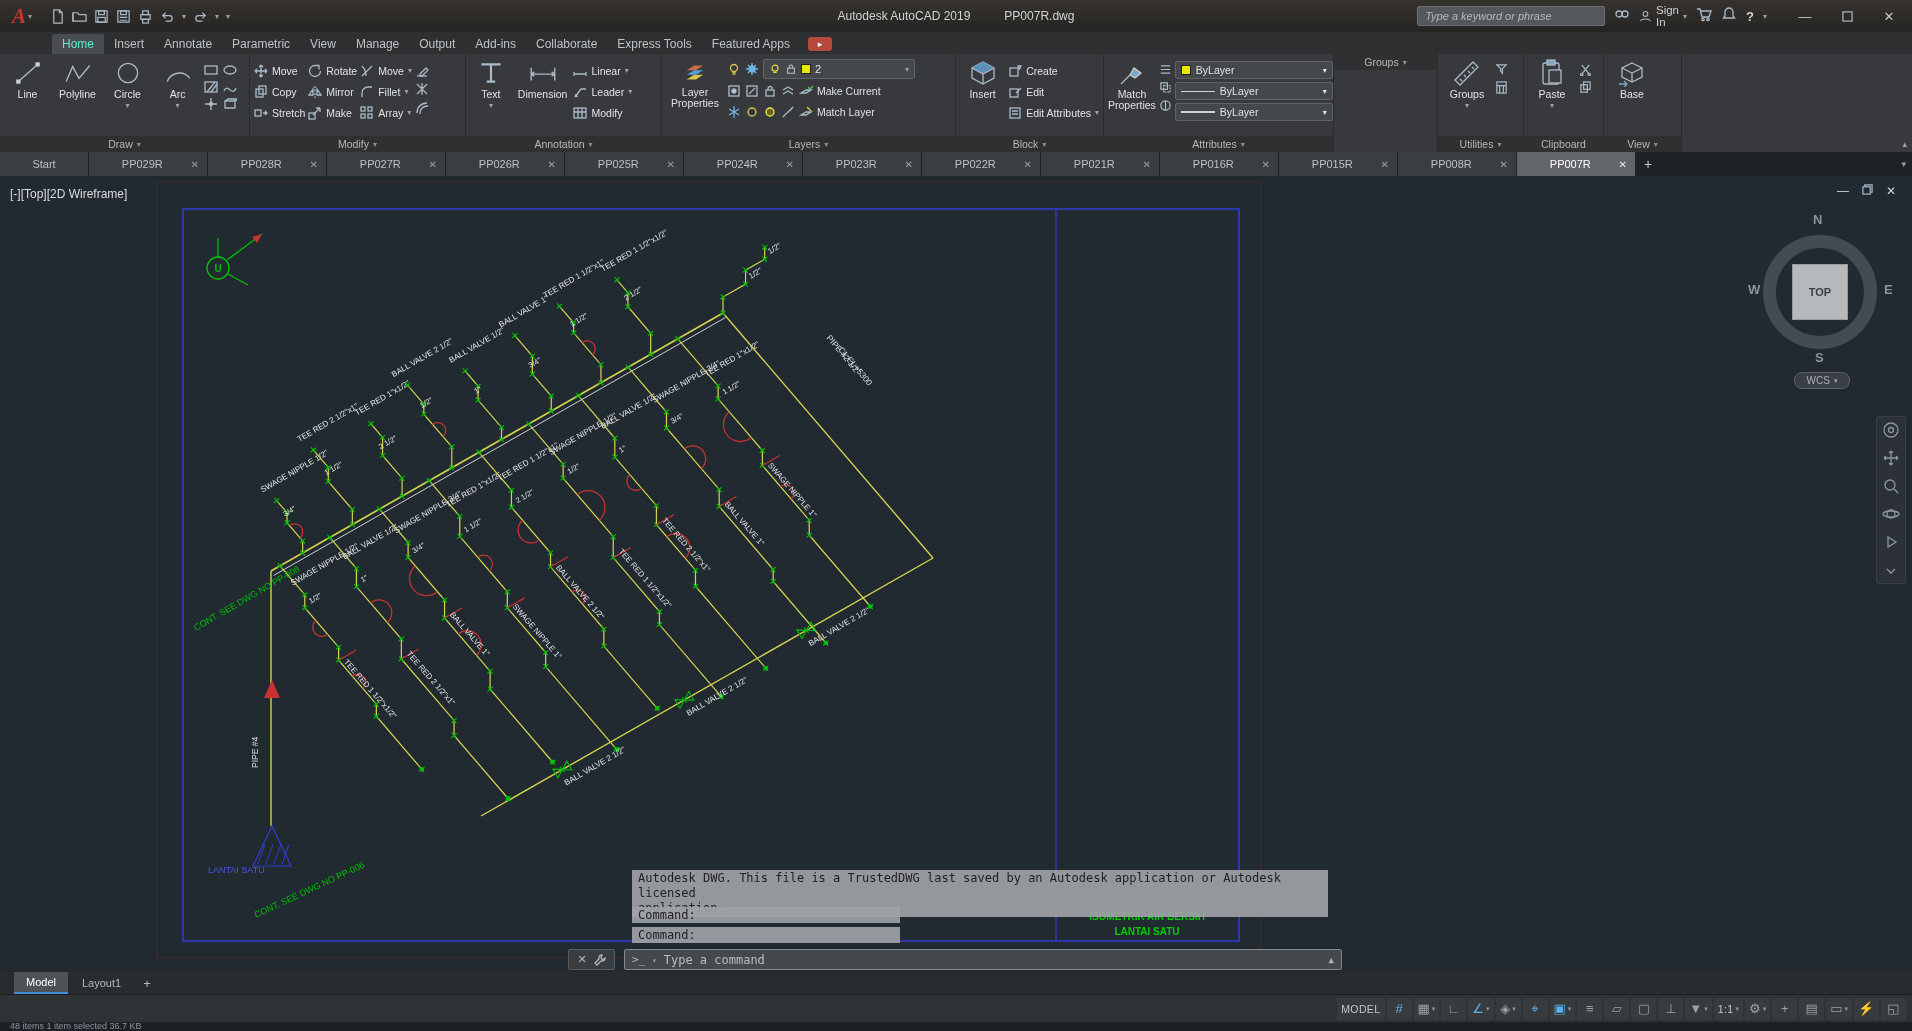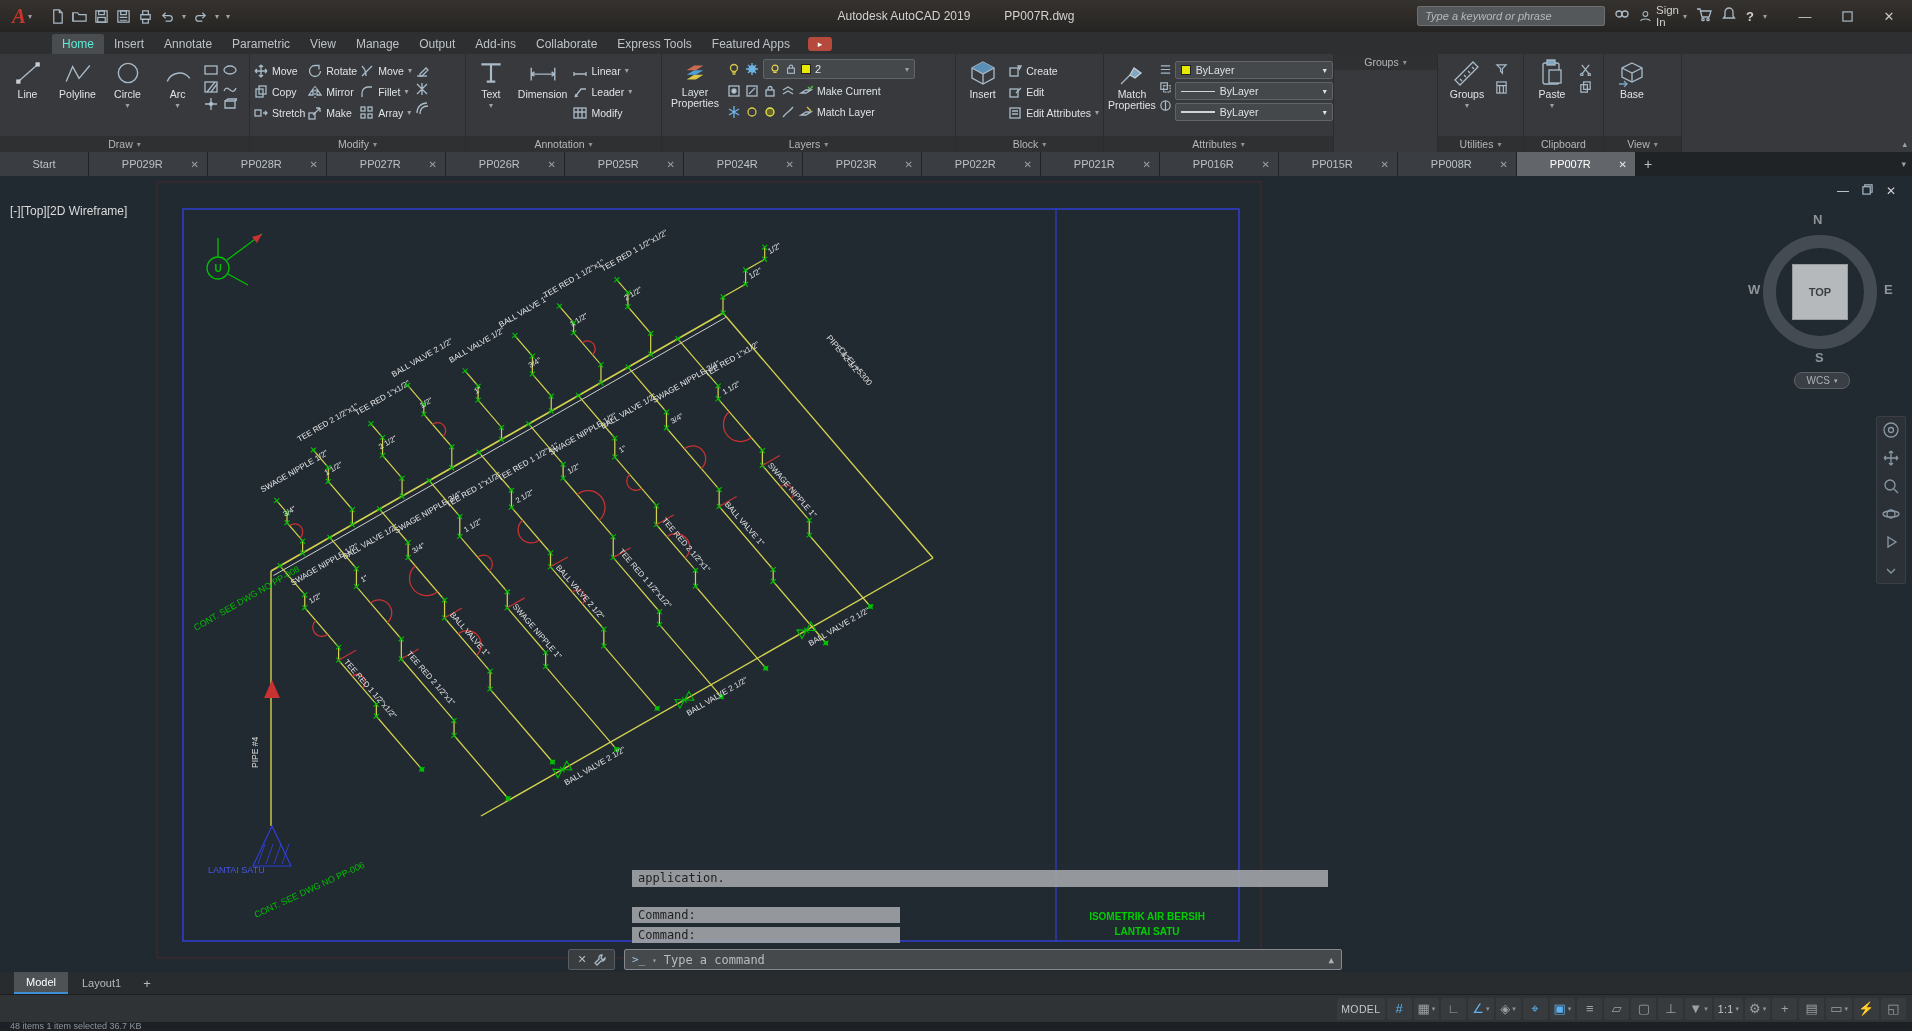--- a/index.html
+++ b/index.html
@@ -72,21 +72,21 @@
   .ftab.start{width:88px}
   .ftab.active{background:#62666b;color:#fff}
   .ftab.active .x{color:#e8e8e8}
   .fadd{width:24px;display:flex;align-items:center;justify-content:center;color:#c0c4c8;font-size:14px;cursor:pointer}
   .fmenu{position:absolute;right:6px;top:0;height:24px;display:flex;align-items:center;color:#9aa0a6;font-size:9px;cursor:pointer}
 
   
   .canvas{height:796px;background:#212931;position:relative;overflow:hidden}
   #dwg{position:absolute;inset:0}
   #dwg text{font-family:"Liberation Sans",sans-serif}
-  .vplabel{position:absolute;left:10px;top:28px;color:#dcdcdc;font-size:12px;cursor:pointer}
+  .vplabel{position:absolute;left:10px;top:11px;color:#dcdcdc;font-size:12px;cursor:pointer}
   .winctl{position:absolute;right:16px;top:8px;display:flex;gap:13px;color:#d2d2d2;font-size:12px}
   .winctl span{cursor:pointer}
   .viewcube{position:absolute;left:1742px;top:34px;width:156px;height:156px}
   .vc-ring{position:absolute;left:21px;top:25px;width:114px;height:114px;border-radius:50%;border:13px solid rgba(128,132,136,.38)}
   .vc-face{position:absolute;left:50px;top:54px;width:56px;height:56px;background:#b6b9bc;border:1px solid #97999c;color:#3c3f42;display:flex;align-items:center;justify-content:center;font-size:11px;font-weight:bold;cursor:pointer}
   .vc-n{position:absolute;left:71px;top:2px}.vc-s{position:absolute;left:73px;top:140px}
   .vc-w{position:absolute;left:6px;top:72px}.vc-e{position:absolute;left:142px;top:72px}
   .vcl{color:#8f9498;font-size:13px;font-weight:bold;cursor:pointer}
   .wcs{position:absolute;left:1794px;top:196px;width:56px;height:17px;background:rgba(72,76,80,.65);border:1px solid #5c6064;border-radius:8px;display:flex;align-items:center;justify-content:center;gap:4px;color:#aab0b4;font-size:10px;cursor:pointer}
   .wcs .c{font-size:7px}
@@ -1170,20 +1170,21 @@
       </svg>
     <svg class="ico" viewBox="0 0 18 18">
         <path d="M6 4l8 5-8 5z"></path>
       </svg>
     <svg class="ico" viewBox="0 0 18 18">
         <path d="M5 8l4 4 4-4"></path>
       </svg>
   </div>
 
   <div class="cmd-notice">
+    <div>Autodesk DWG.  This file is a TrustedDWG last saved by an Autodesk application or Autodesk licensed</div>
     <div>application.</div>
   </div>
   <div class="cmd-prompt p1">Command:</div>
   <div class="cmd-prompt p2">Command:</div>
 
   <div class="cmd-row">
     <div class="cmd-custom">
       <span>✕</span>
       <svg class="ico" viewBox="0 0 12 12">
           <path d="M8 1a3 3 0 0 0-3 4L1 9l2 2 4-4a3 3 0 0 0 4-3L9 6 7 4z"></path>

